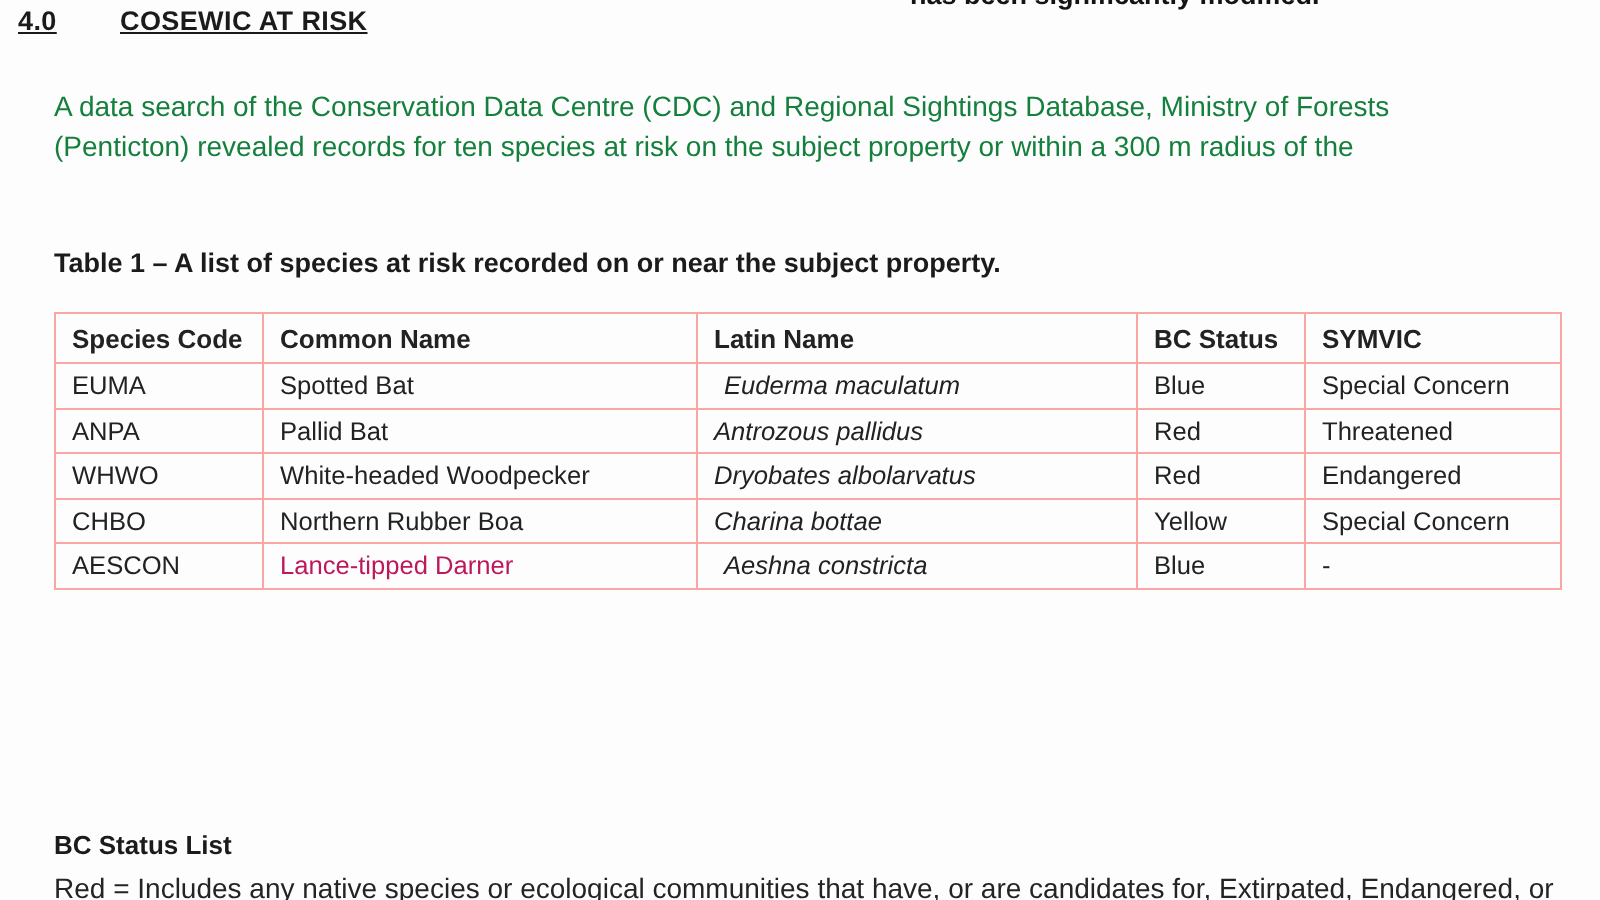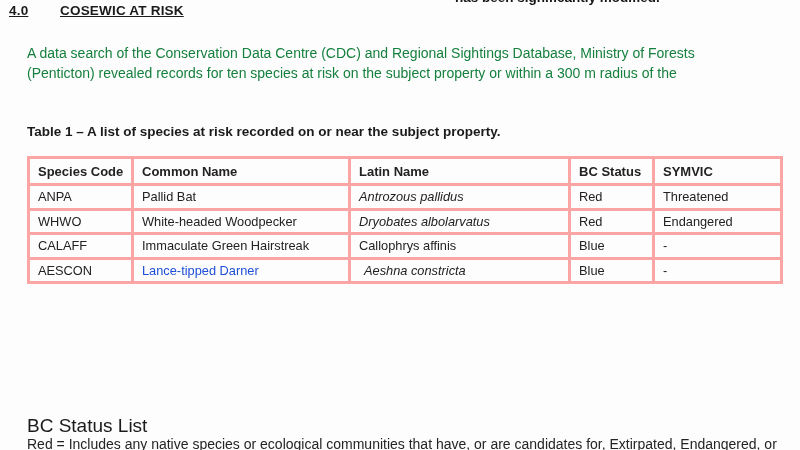--- a/index.html
+++ b/index.html
@@ -61,21 +61,21 @@
     position: absolute;
     top: 156px;
     left: 27px;
     width: 753px;
     border-collapse: collapse;
     table-layout: fixed;
     font-size: 12.8px;
     color: #222;
   }
   .species-table th, .species-table td {
-    border: 3px solid #fca5a5;
+    border: 1px solid #fca5a5;
     padding: 0 6px 0 8px;
     vertical-align: middle;
     overflow: hidden;
     white-space: nowrap;
     text-align: left;
     font-weight: 400;
   }
   .species-table thead th {
     height: 24px;
     font-weight: 700;
@@ -83,28 +83,28 @@
   }
   .species-table tbody td { height: 21.5px; }
   .col-code    { width: 104px; }
   .col-common  { width: 217px; }
   .col-latin   { width: 220px; }
   .col-bc      { width: 84px; }
   .col-cosewic { width: 128px; }
   td.latin { font-style: italic; }
   td.upright { font-style: normal; }
   td.indent { padding-left: 13px; }
-  td.muted { color: #1d4ed8; }
+  td.muted { color: #be185d; }
 
   .footer-heading {
     position: absolute;
     top: 415px;
     left: 27px;
-    font-size: 19px;
-    font-weight: 400;
+    font-size: 13px;
+    font-weight: 700;
     white-space: nowrap;
   }
   .footer-line {
     position: absolute;
     top: 436px;
     left: 27px;
     font-size: 14px;
     white-space: nowrap;
     color: #242424;
   }
@@ -140,39 +140,46 @@
       <tr>
         <th>Species Code</th>
         <th>Common Name</th>
         <th>Latin Name</th>
         <th>BC Status</th>
         <th>SYMVIC</th>
       </tr>
     </thead>
     <tbody>
       <tr>
+        <td>EUMA</td>
+        <td>Spotted Bat</td>
+        <td class="latin indent">Euderma maculatum</td>
+        <td>Blue</td>
+        <td>Special Concern</td>
+      </tr>
+      <tr>
         <td>ANPA</td>
         <td>Pallid Bat</td>
         <td class="latin">Antrozous pallidus</td>
         <td>Red</td>
         <td>Threatened</td>
       </tr>
       <tr>
         <td>WHWO</td>
         <td>White-headed Woodpecker</td>
         <td class="latin">Dryobates albolarvatus</td>
         <td>Red</td>
         <td>Endangered</td>
       </tr>
       <tr>
-        <td>CALAFF</td>
-        <td>Immaculate Green Hairstreak</td>
-        <td class="upright">Callophrys affinis</td>
-        <td>Blue</td>
-        <td>-</td>
+        <td>CHBO</td>
+        <td>Northern Rubber Boa</td>
+        <td class="latin">Charina bottae</td>
+        <td>Yellow</td>
+        <td>Special Concern</td>
       </tr>
       <tr>
         <td>AESCON</td>
         <td class="muted">Lance-tipped Darner</td>
         <td class="latin indent">Aeshna constricta</td>
         <td>Blue</td>
         <td>-</td>
       </tr>
     </tbody>
   </table>

